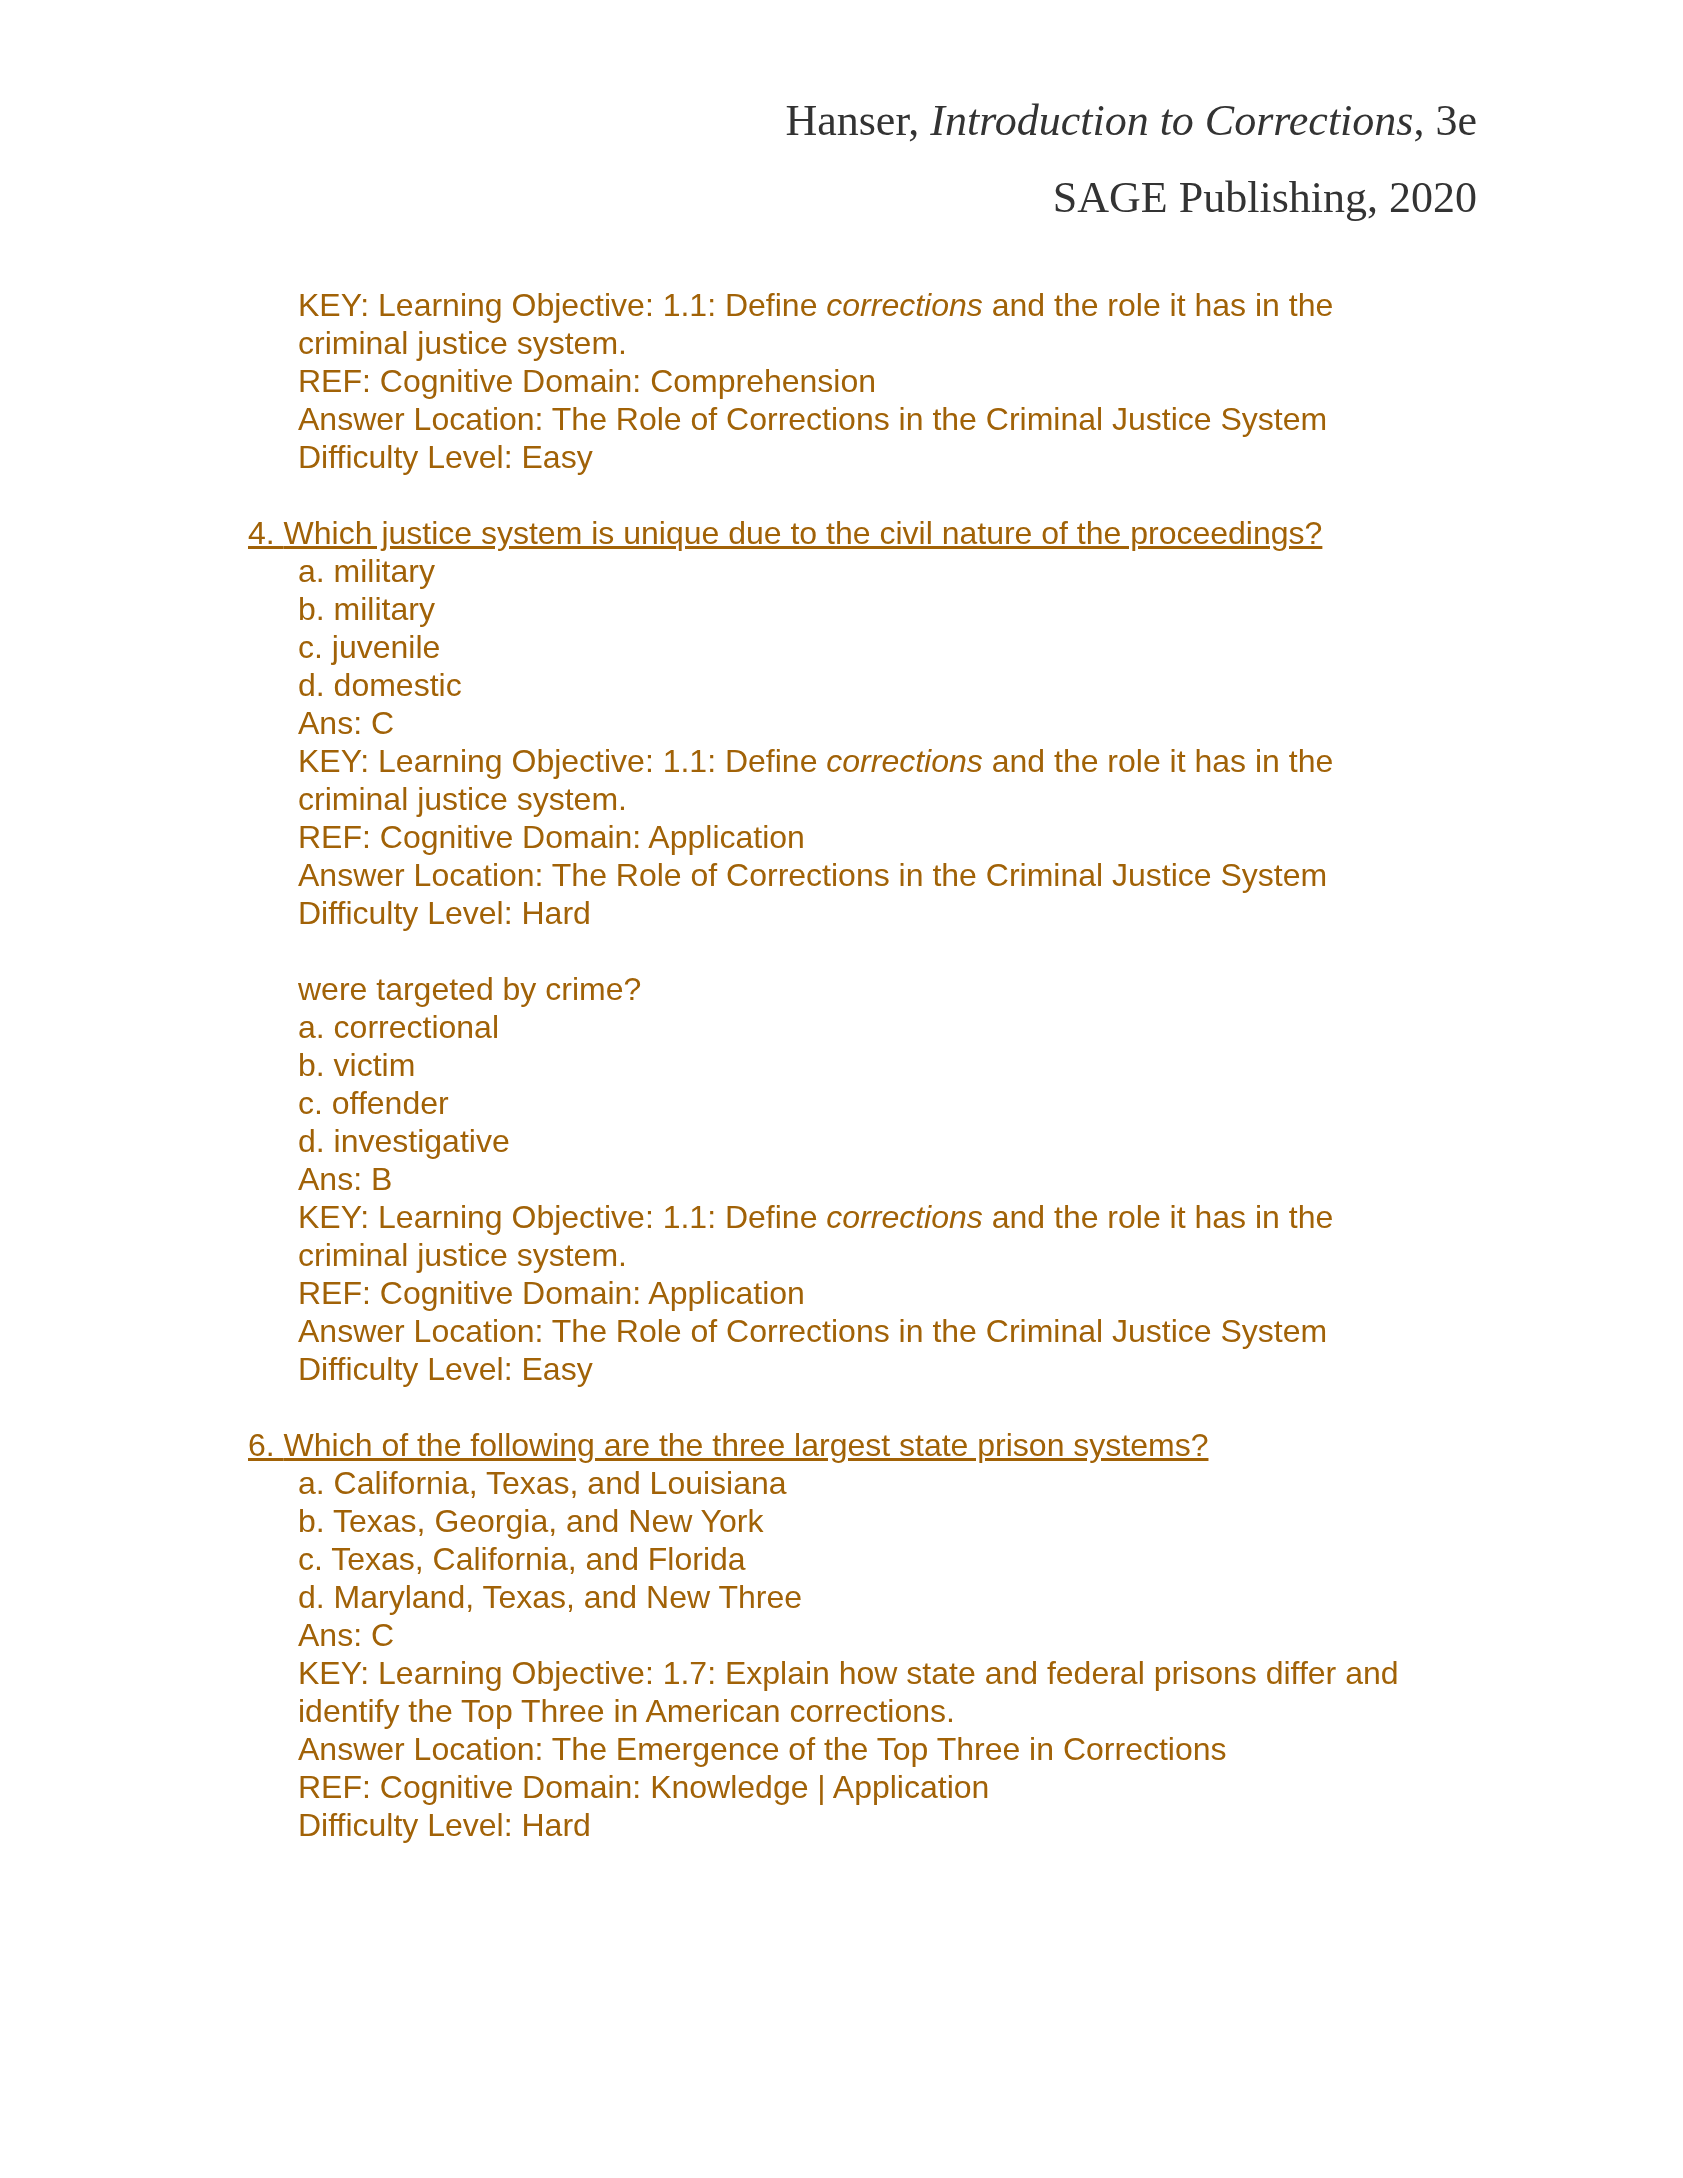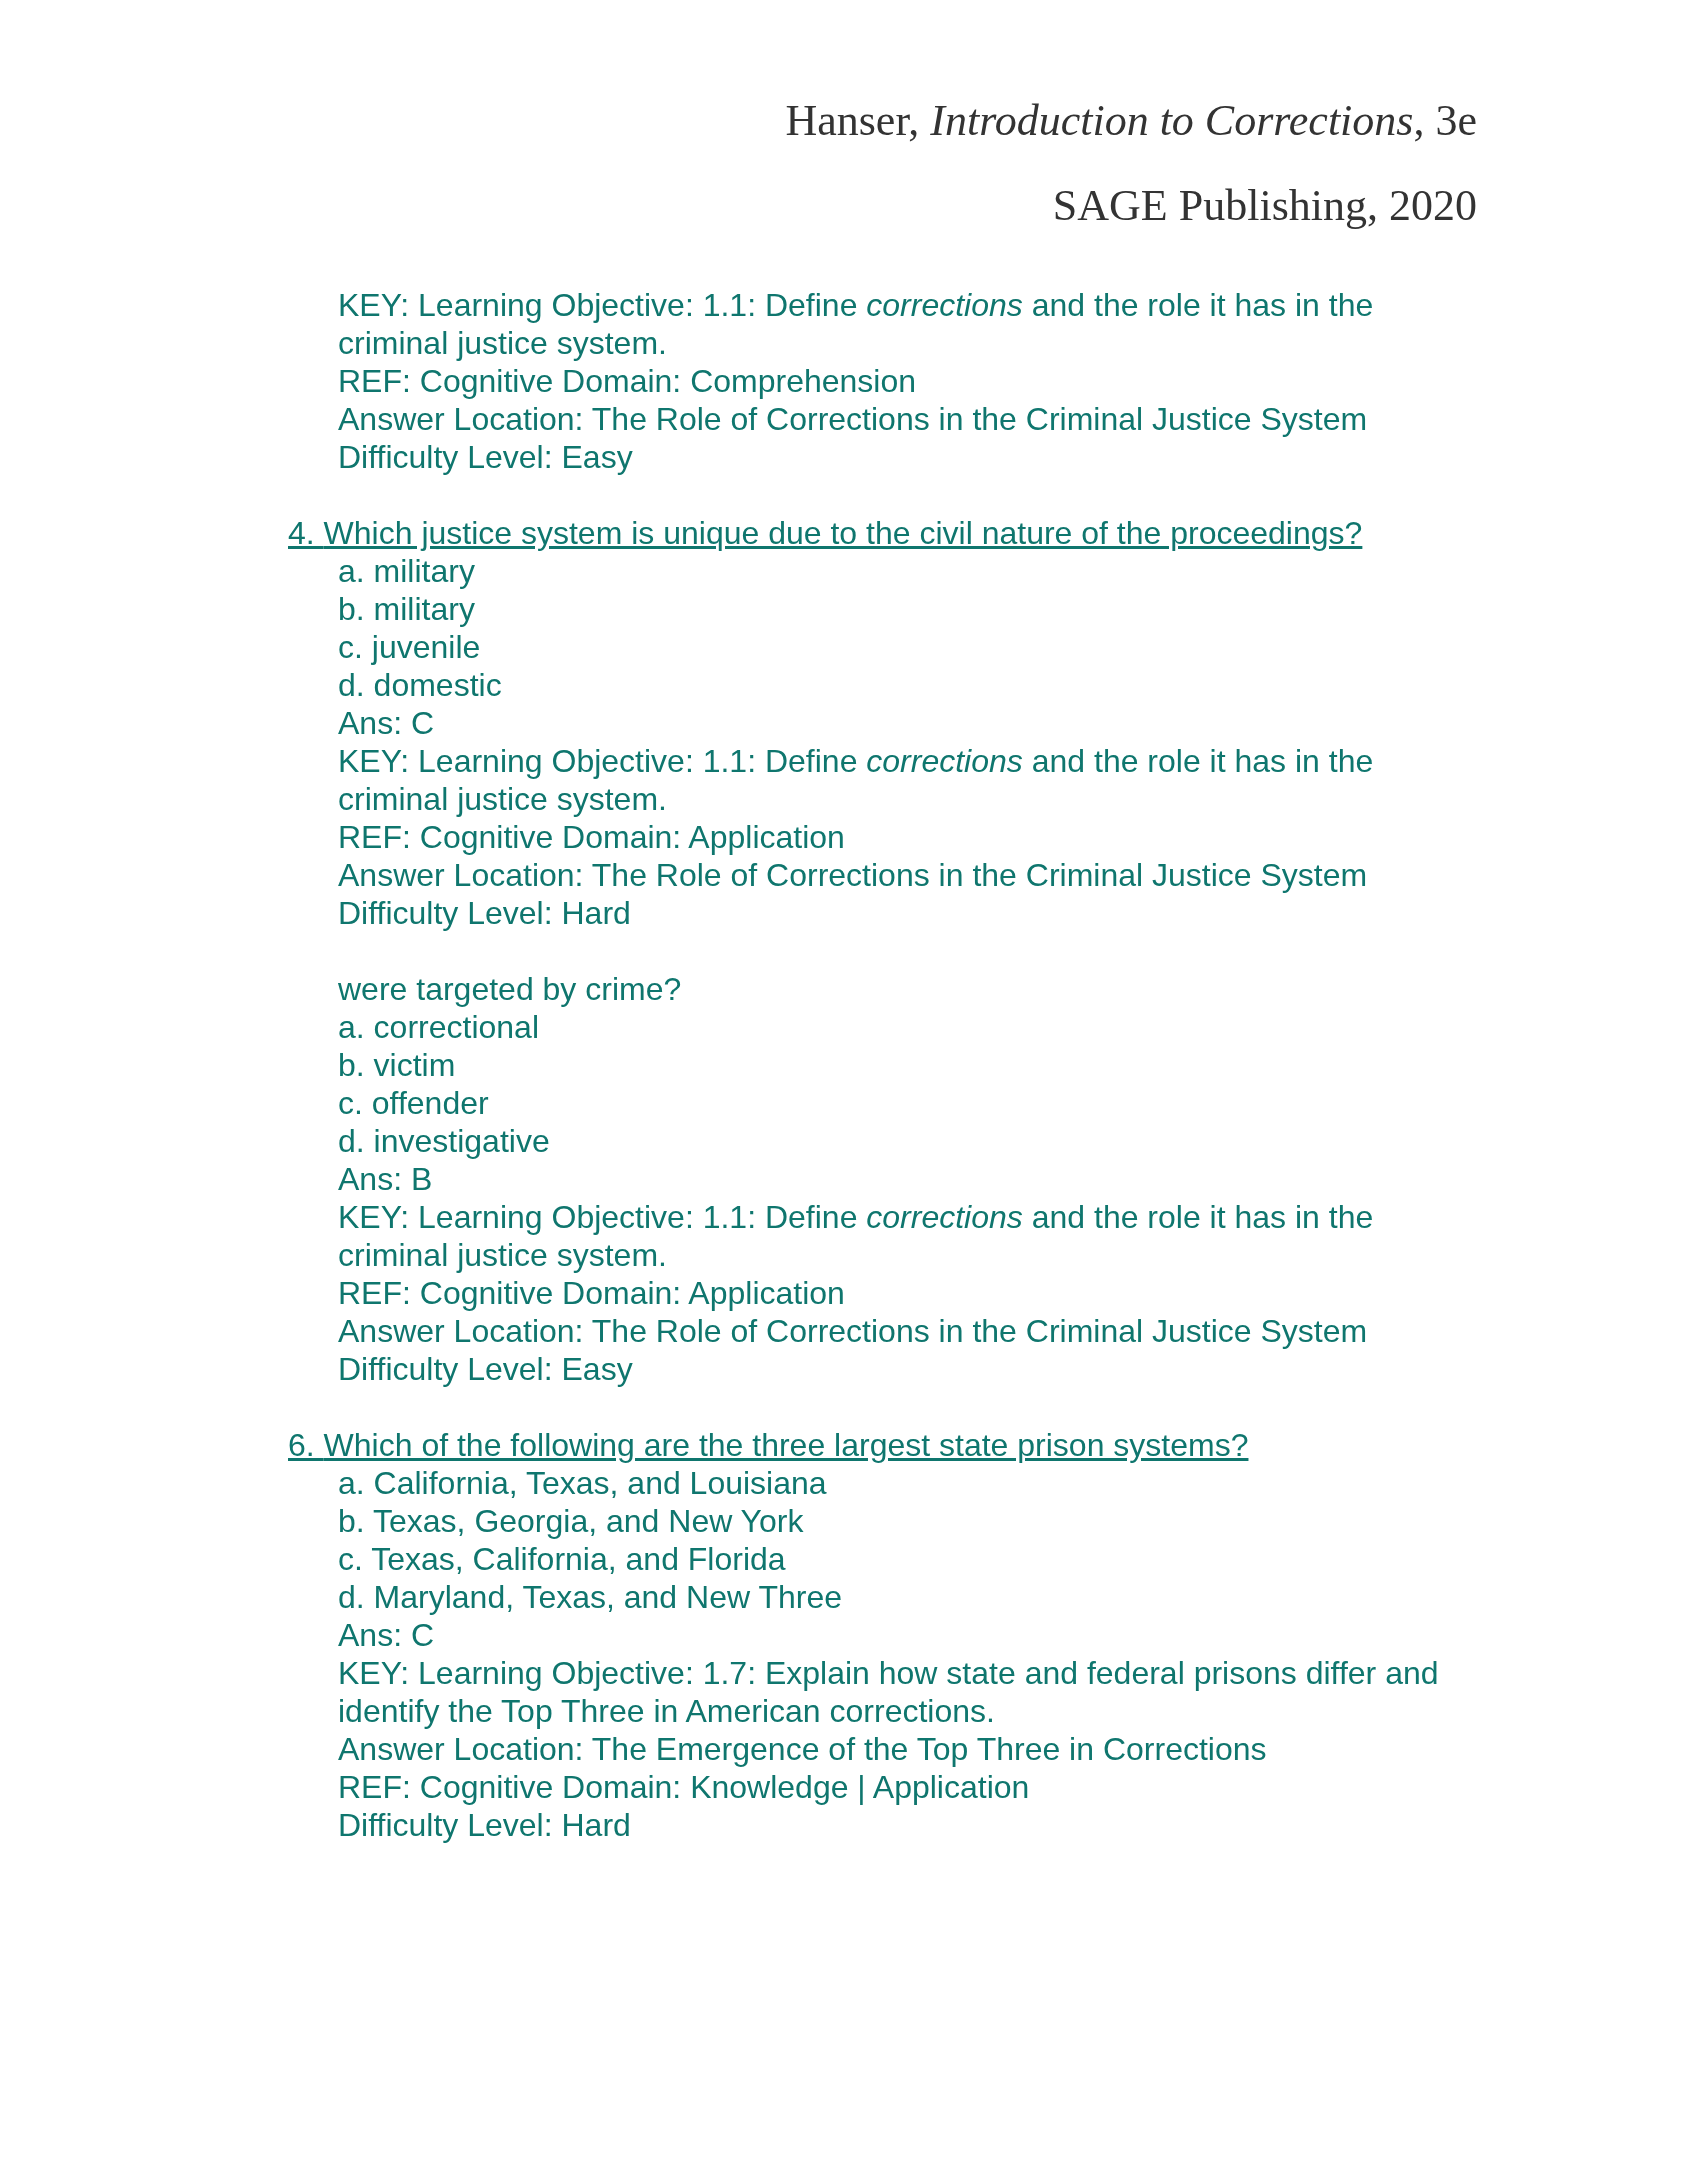--- a/index.html
+++ b/index.html
@@ -1,20 +1,20 @@
 <!DOCTYPE html>
 <html><head>
 <meta charset="utf-8">
 <style>
   html, body { margin: 0; padding: 0; background: #ffffff; }
   body { width: 1683px; height: 2178px; position: relative; overflow: hidden; color: #222222; }
   .header { position: absolute; right: 206px; text-align: right; font-family: "Liberation Serif", serif; font-size: 44px; color: #333333; white-space: nowrap; }
   .header.h1 { top: 95px; }
-  .header.h2 { top: 180px; margin-left: 36px; }
-  .content { position: absolute; left: 248px; top: 286px; width: 1287px; font-family: "Liberation Sans", sans-serif; font-size: 32px; line-height: 38px; color: #0f766e; margin-left: 40px; }
+  .header.h2 { top: 172px; margin-left: 36px; }
+  .content { position: absolute; left: 248px; top: 286px; width: 1287px; font-family: "Liberation Sans", sans-serif; font-size: 32px; line-height: 38px; color: #a16207; }
   .line { white-space: nowrap; height: 38px; }
   .ind { padding-left: 50px; }
   .gap { height: 38px; }
   .q { white-space: nowrap; text-decoration: underline; }
   em { font-style: italic; }
 </style>
 </head>
 <body>
 
 <div class="header h1"><span>Hanser, </span><em>Introduction to Corrections</em><span>, 3e</span></div>

